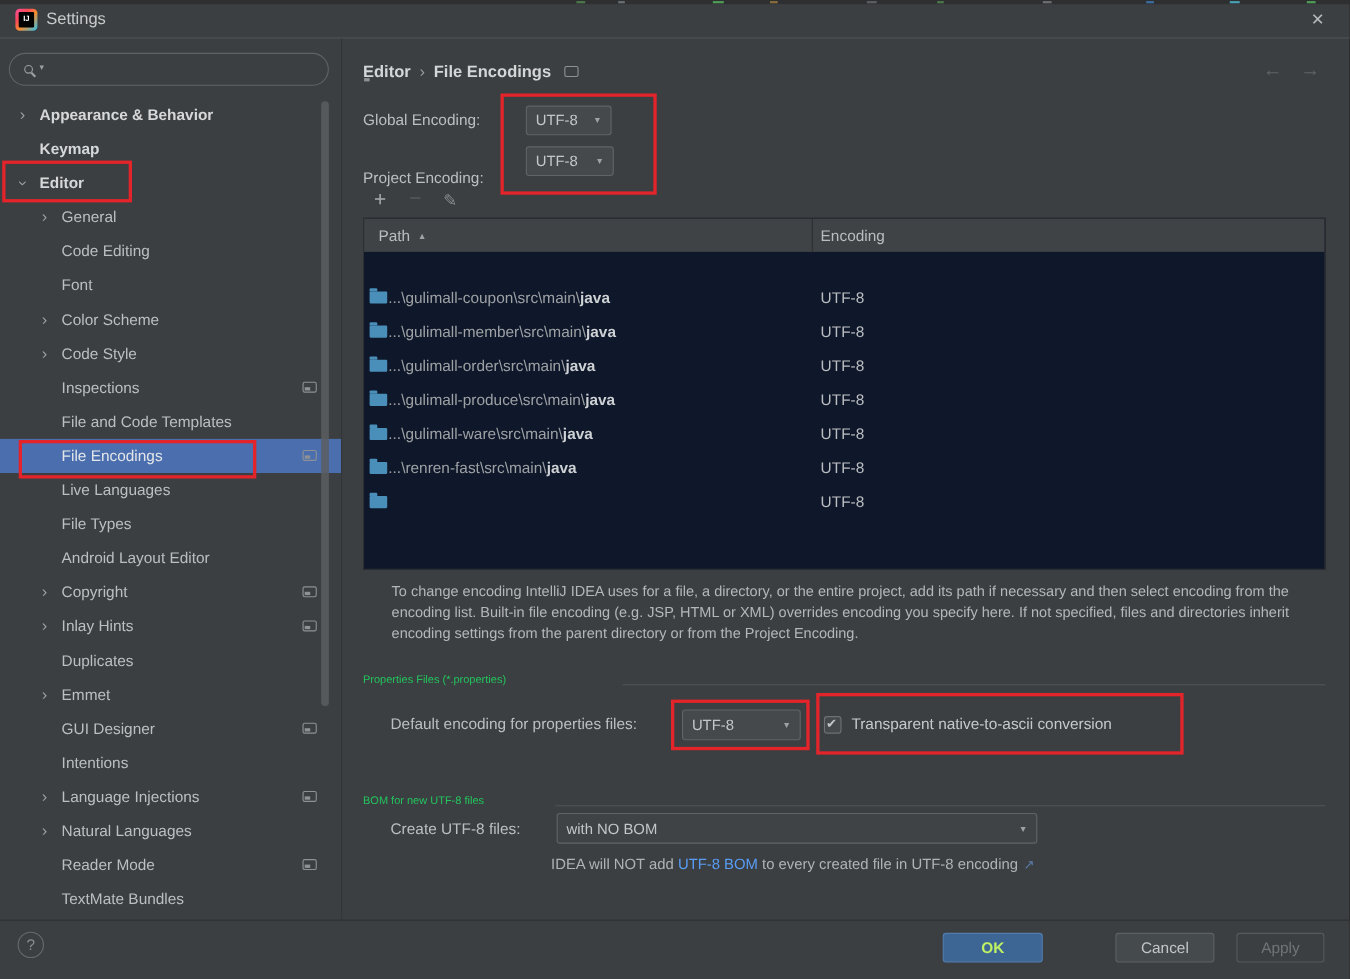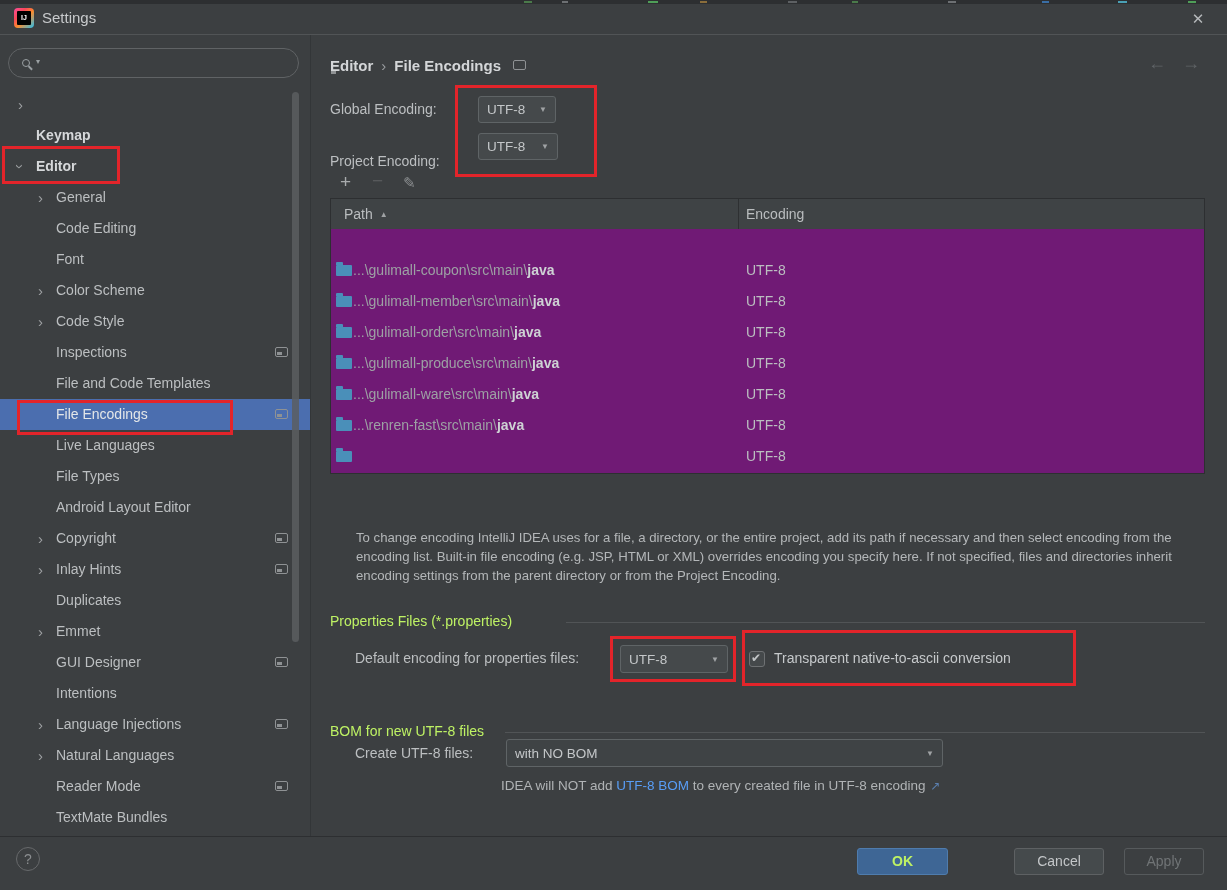--- a/index.html
+++ b/index.html
@@ -52,37 +52,37 @@
   .combo .val { font-size:13.5px; color:#c4c7c9; white-space:nowrap; }
   .combo .arr { font-size:8px; color:#9fa2a4; margin-left:8px; }
 
   
   .tbtn { position:absolute; font-size:19px; line-height:20px; cursor:pointer; }
   #tb-add { left:340px; top:172px; color:#a8abad; }
   #tb-remove { left:372px; top:171px; color:#57595b; }
   #tb-edit { left:403px; top:173px; color:#8b8e90; font-size:15px; }
 
   
-  #enc-table { left:330px; top:198px; width:875px; height:276px; background:#701a75; border:1px solid #2d2f31; }
+  #enc-table { left:330px; top:198px; width:875px; height:320px; background:#0f172a; border:1px solid #2d2f31; }
   #enc-table-header { position:absolute; left:0; top:0; width:873px; height:30px; background:#3f4345; }
   #col-divider { position:absolute; left:407px; top:0; width:1px; height:30px; background:#2e3032; }
   .th { position:absolute; top:0; line-height:30px; font-size:14px; color:#babdbf; cursor:pointer; }
   #th-path { left:13px; }
   #th-enc { left:415px; }
   .sort-arrow { font-size:8px; color:#9fa2a4; margin-left:7px; vertical-align:2px; }
   .trow { position:absolute; left:0; width:873px; height:31px; cursor:pointer;margin-top:26px; }
   .trow .folder-icon { position:absolute; left:5px; top:10px; width:16px; height:11px; background:#4a8fb9; border-radius:1px; }
   .trow .folder-icon::before { content:""; position:absolute; top:-3px; left:0; width:7px; height:3px; background:#4a8fb9; border-radius:1px 1px 0 0; }
   .trow .path { position:absolute; left:22px; top:0; line-height:31px; font-size:14px; color:#9da1a4; white-space:nowrap; }
   .trow .path b { color:#ced2d4; font-weight:600; }
   .trow .enc { position:absolute; left:415px; top:0; line-height:31px; font-size:14px; color:#bbbec0; }
 
   #description { left:356px; top:528px; width:845px; font-size:13.2px; line-height:19px; color:#b4b7b9; }
 
-  .group-title { position:absolute; font-size:14px; color:#bef264; white-space:nowrap; }
+  .group-title { position:absolute; font-size:10px; color:#22c55e; white-space:nowrap; }
   .group-rule { position:absolute; height:1px; background:#515456; }
 
   
   #native-checkbox { left:749px; top:651px; width:16px; height:16px; background:#45494b; border:1px solid #6e7173; border-radius:3px; cursor:pointer; }
   #native-checkbox .check { position:absolute; left:1px; top:-1px; font-size:12px; color:#c2c5c7; }
   #checkbox-label { left:774px; top:650px; font-size:14px; color:#c6c9cb; }
 
   #bom-note { left:501px; top:778px; font-size:13.5px; color:#b0b3b5; white-space:nowrap; }
   #bom-note .link { color:#589df6; cursor:pointer; }
   #bom-note .ext { color:#5a7fae; margin-left:5px; font-size:12px; }
@@ -128,20 +128,21 @@
   <div class="abs" id="close-btn">✕</div>
 
   <div class="abs" id="sidebar-divider"></div>
   <div class="abs" id="search-box"></div>
   <span class="abs" id="search-mag"></span>
   <span class="abs" id="search-caret">▾</span>
   <input class="abs" id="search-input" placeholder="" style="">
   <div id="sidebar-tree">
       <div class="tree-item bold" style="top: 89px;">
         <span class="chev" style="left: 18px;">›</span>
+        <span class="lbl" style="left: 36px;">Appearance &amp; Behavior</span>
       </div>
       <div class="tree-item bold" style="top: 120px;">
         <span class="lbl" style="left: 36px;">Keymap</span>
       </div>
       <div class="tree-item bold" style="top: 151px;">
         <span class="chev down" style="left: 18px;">›</span>
         <span class="lbl" style="left: 36px;">Editor</span>
       </div>
       <div class="tree-item" style="top: 182px;">
         <span class="chev" style="left: 38px;">›</span>

